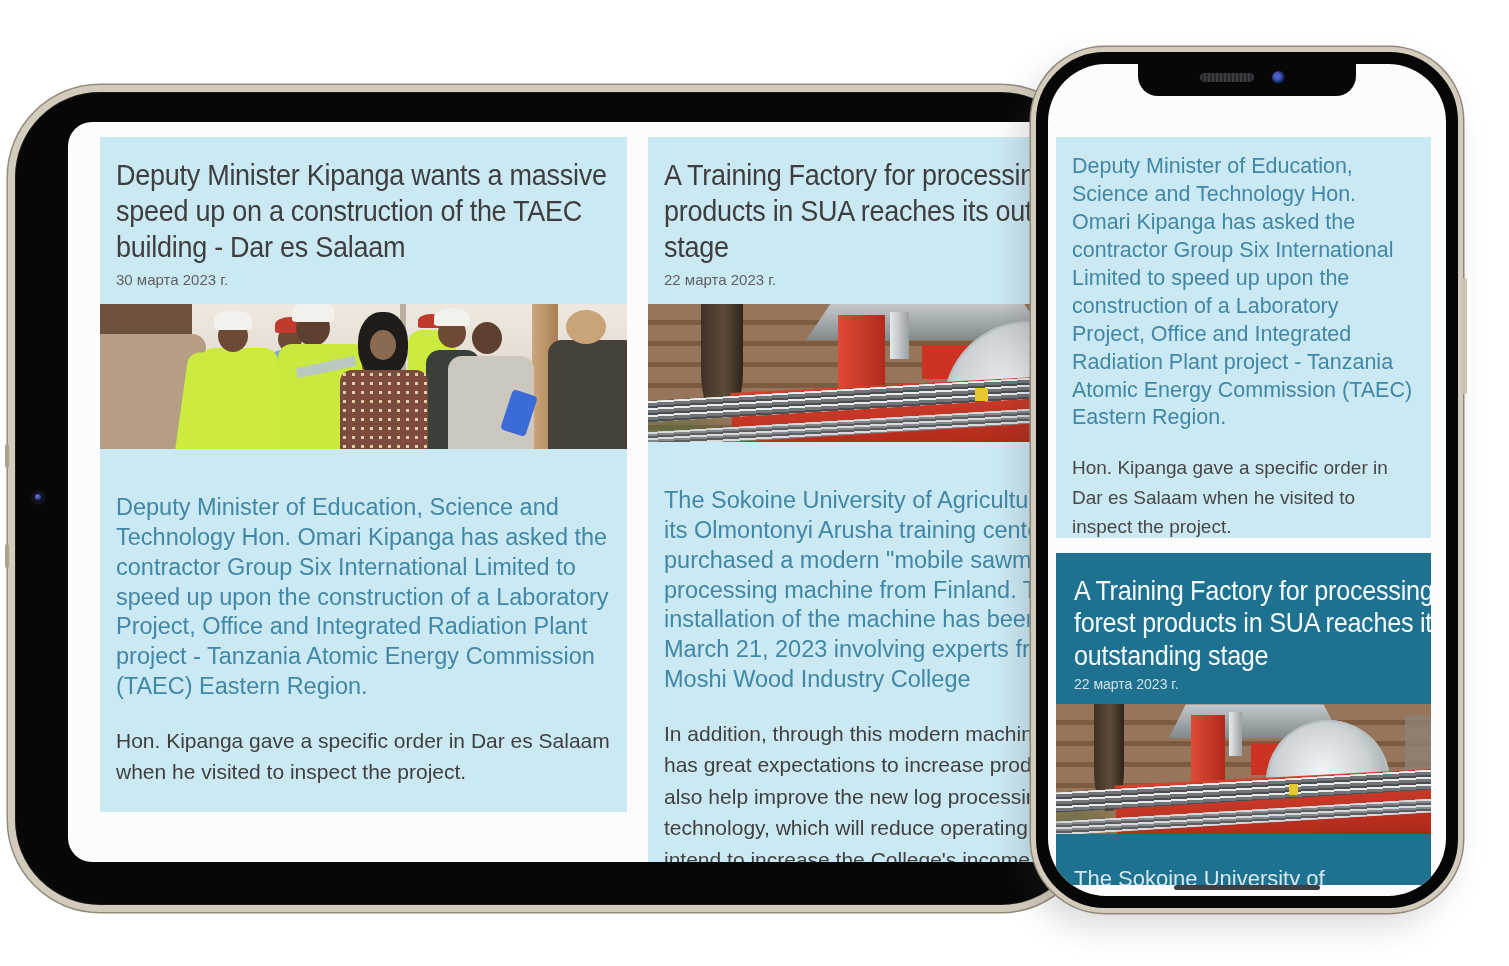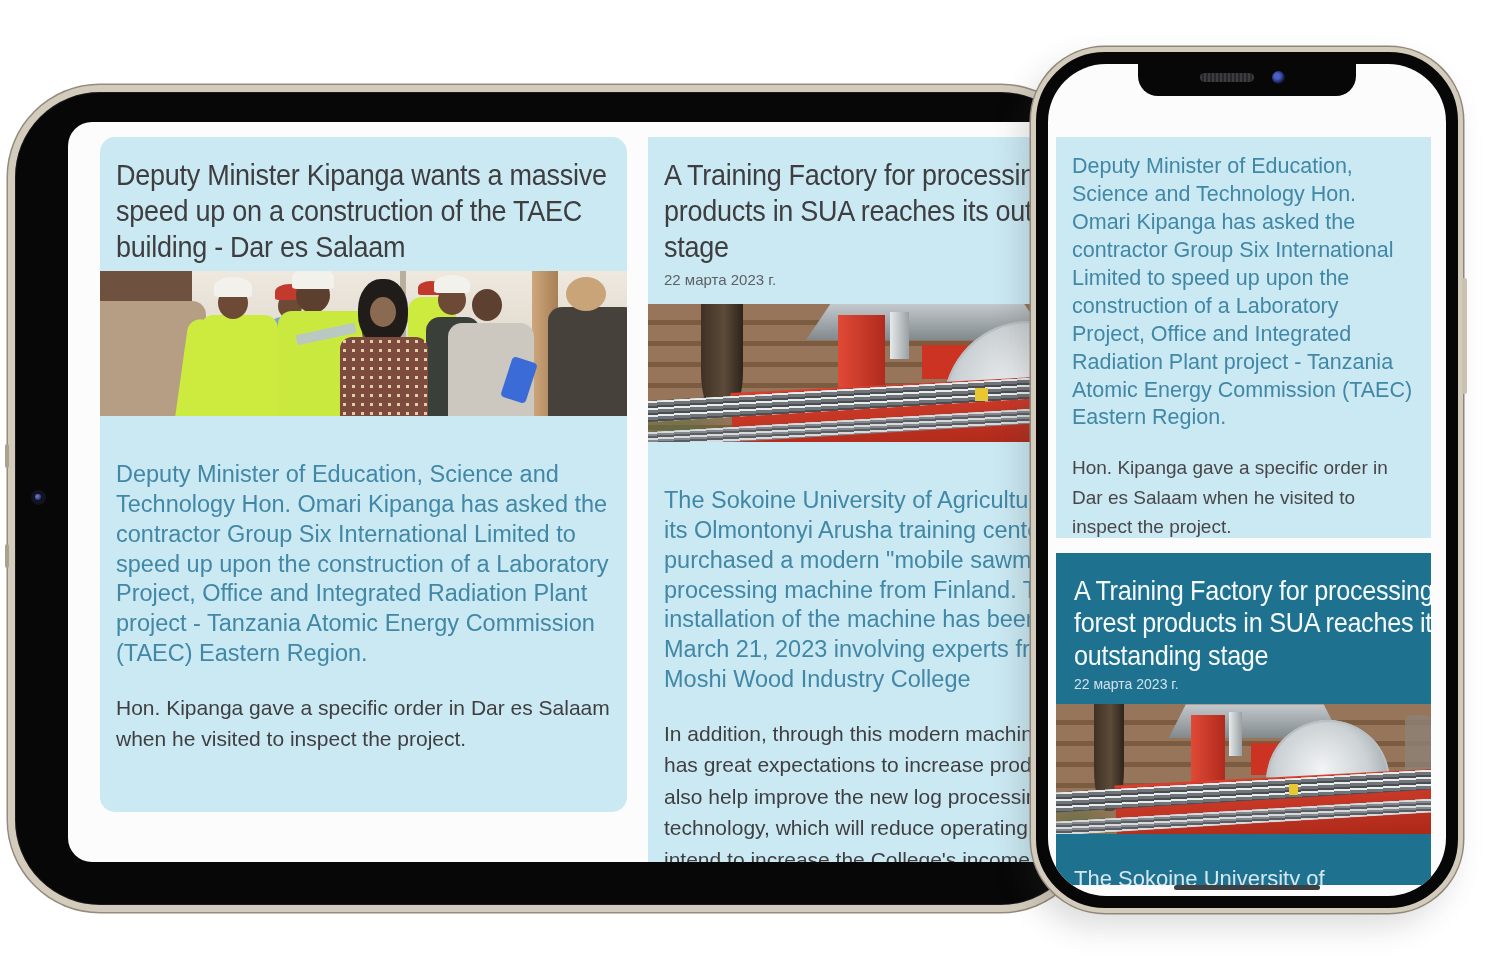--- a/index.html
+++ b/index.html
@@ -16,21 +16,21 @@
   .tablet-camera{position:absolute;left:16px;top:398px;width:15px;height:15px;border-radius:50%;
           background:#121220;}
   .tablet-camera::after{content:"";position:absolute;left:4px;top:4px;width:6px;height:6px;border-radius:50%;
           background:radial-gradient(circle at 35% 35%,#6b7fe0,#15204a);}
   .tablet-btn{position:absolute;left:-10px;width:4px;height:24px;border-radius:2px;background:#aaa191;}
   .tablet-btn.b1{top:352px;} .tablet-btn.b2{top:452px;}
   .t-screen{position:absolute;left:53px;top:30px;width:990px;height:740px;border-radius:24px;
           background:var(--screen-bg,#fcfcfd);overflow:hidden;}
 
   .t-card{position:absolute;top:15px;width:527px;background:var(--card-bg,#cbe9f3);}
-  .t-card.left{left:32px;height:675px;border-radius:15px;}
+  .t-card.left{left:32px;height:675px;}
   .t-card.right{left:580px;height:900px;}
 
   .t-card h2{margin:20px 16px 6px;font-size:30px;line-height:1.2;font-weight:500;
           color:var(--title-text,#3e3e40);letter-spacing:-.3px;
           transform:scaleX(.9);transform-origin:0 0;width:111%;}
   .t-card .date{margin:0 16px 16px;font-size:15px;color:var(--date-text,#5d6165);}
   .t-card .lead{margin:44px 16px 0;font-size:23.5px;line-height:1.27;color:var(--lead-text,#4187a6);}
   .t-card .body2{margin:23px 16px 0;font-size:21px;line-height:1.5;color:var(--body-text,#3f3f41);}
 
   
@@ -137,20 +137,21 @@
 
   <div class="tablet">
     <div class="tablet-camera"></div>
     <div class="tablet-btn b1"></div>
     <div class="tablet-btn b2"></div>
 
     <div class="t-screen">
 
       <article class="t-card left">
         <h2>Deputy Minister Kipanga wants a massive speed up on a construction of the TAEC building - Dar es Salaam</h2>
+        <div class="date">30 марта 2023 г.</div>
 
         <div class="photo photo-construction">
           <div class="pc-wall"></div>
           <div class="pc-door"></div>
           <div class="pc-beam"></div>
           <div class="torso p1-t"></div>
           <div class="torso p1-v"></div>
           <div class="torso p3-t"></div>
           <div class="head p3-h"></div>
           <div class="helmet p3-hat"></div>

